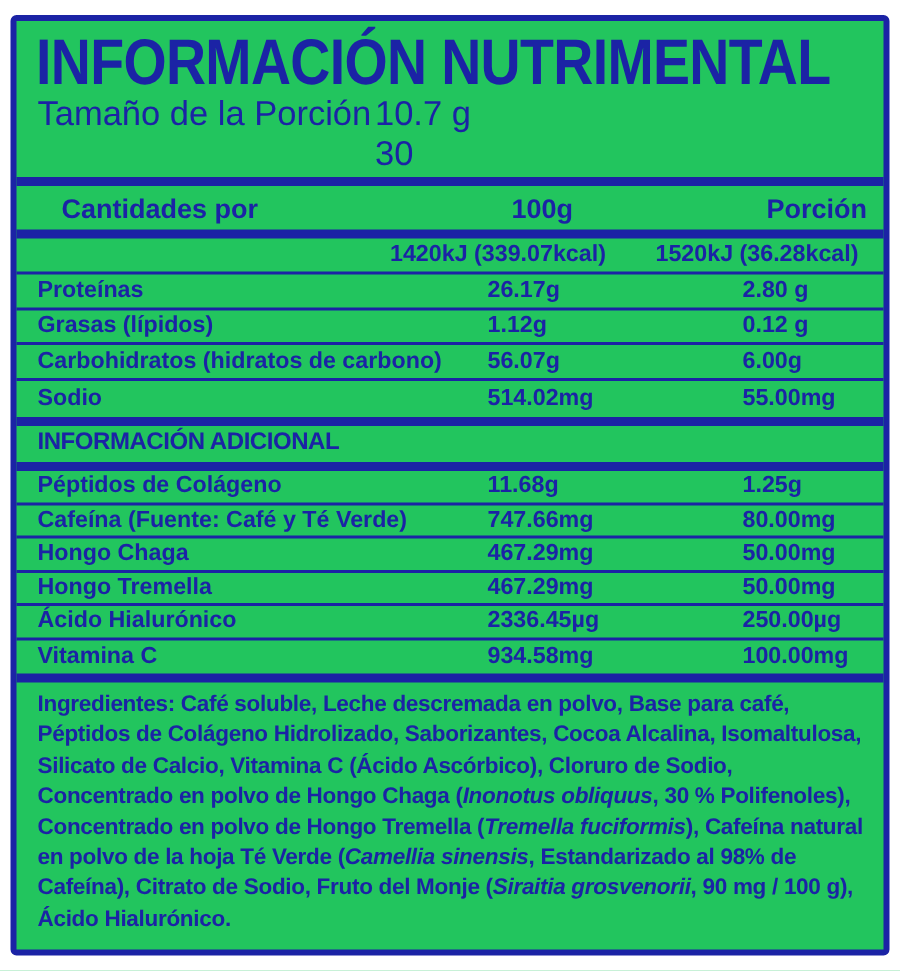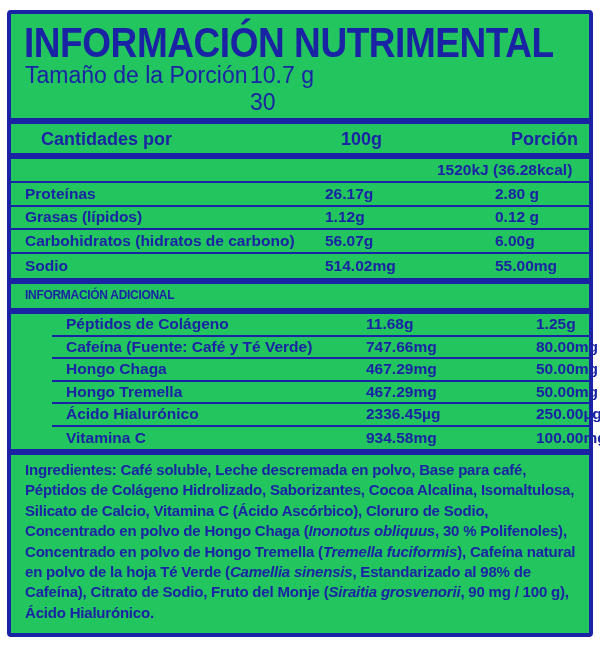--- a/index.html
+++ b/index.html
@@ -71,31 +71,31 @@
     display: flex; align-items: center;
     font-size: 15.5px; font-weight: 700;
     box-sizing: border-box;
   }
   .c1 { padding-left: 14px; white-space: nowrap; }
   .c2 { position: absolute; left: 314px; white-space: nowrap; }
   .c3 { position: absolute; left: 484px; white-space: nowrap; }
   .rows1 { position: absolute; top: 145px; left: 0; right: 0; }
   .rows1 .trow { height: 23.8px; }
   .rows1 .trow:not(:last-child) { border-bottom: 2px solid var(--blue); }
-  .rows2 { position: absolute; top: 300px; left: 0; right: 0; padding-left: 41px; }
+  .rows2 { position: absolute; top: 300px; left: 0; right: 0; }
   .rows2 .trow { height: 22.5px; }
   .rows2 .trow:not(:last-child) { border-bottom: 2px solid var(--blue); }
   .row-energy .c2 { left: 249px; }
   .row-energy .c3 { left: 426px; }
 
   .adicional-row {
     position: absolute;
     top: 268px; left: 0; right: 0; height: 26px;
     display: flex; align-items: center;
-    font-size: 12px; font-weight: 700;
+    font-size: 16px; font-weight: 700;
     padding-left: 14px;
     letter-spacing: -0.3px;
     box-sizing: border-box;
   }
   .ingredients {
     position: absolute;
     top: 446px; left: 14px; right: 8px;
     font-size: 15px; font-weight: 700;
     line-height: 20.4px;
     letter-spacing: -0.2px;
@@ -124,20 +124,21 @@
     <div class="header-row">
       <span class="c1">Cantidades por</span>
       <span class="c2">100g</span>
       <span class="c3">Porción</span>
     </div>
 
     <div class="band band2"></div>
 
     <div class="rows1">
       <div class="trow row-energy">
+        <span class="c2">1420kJ (339.07kcal)</span>
         <span class="c3">1520kJ (36.28kcal)</span>
       </div>
       <div class="trow">
         <span class="c1">Proteínas</span>
         <span class="c2">26.17g</span>
         <span class="c3">2.80 g</span>
       </div>
       <div class="trow">
         <span class="c1">Grasas (lípidos)</span>
         <span class="c2">1.12g</span>

